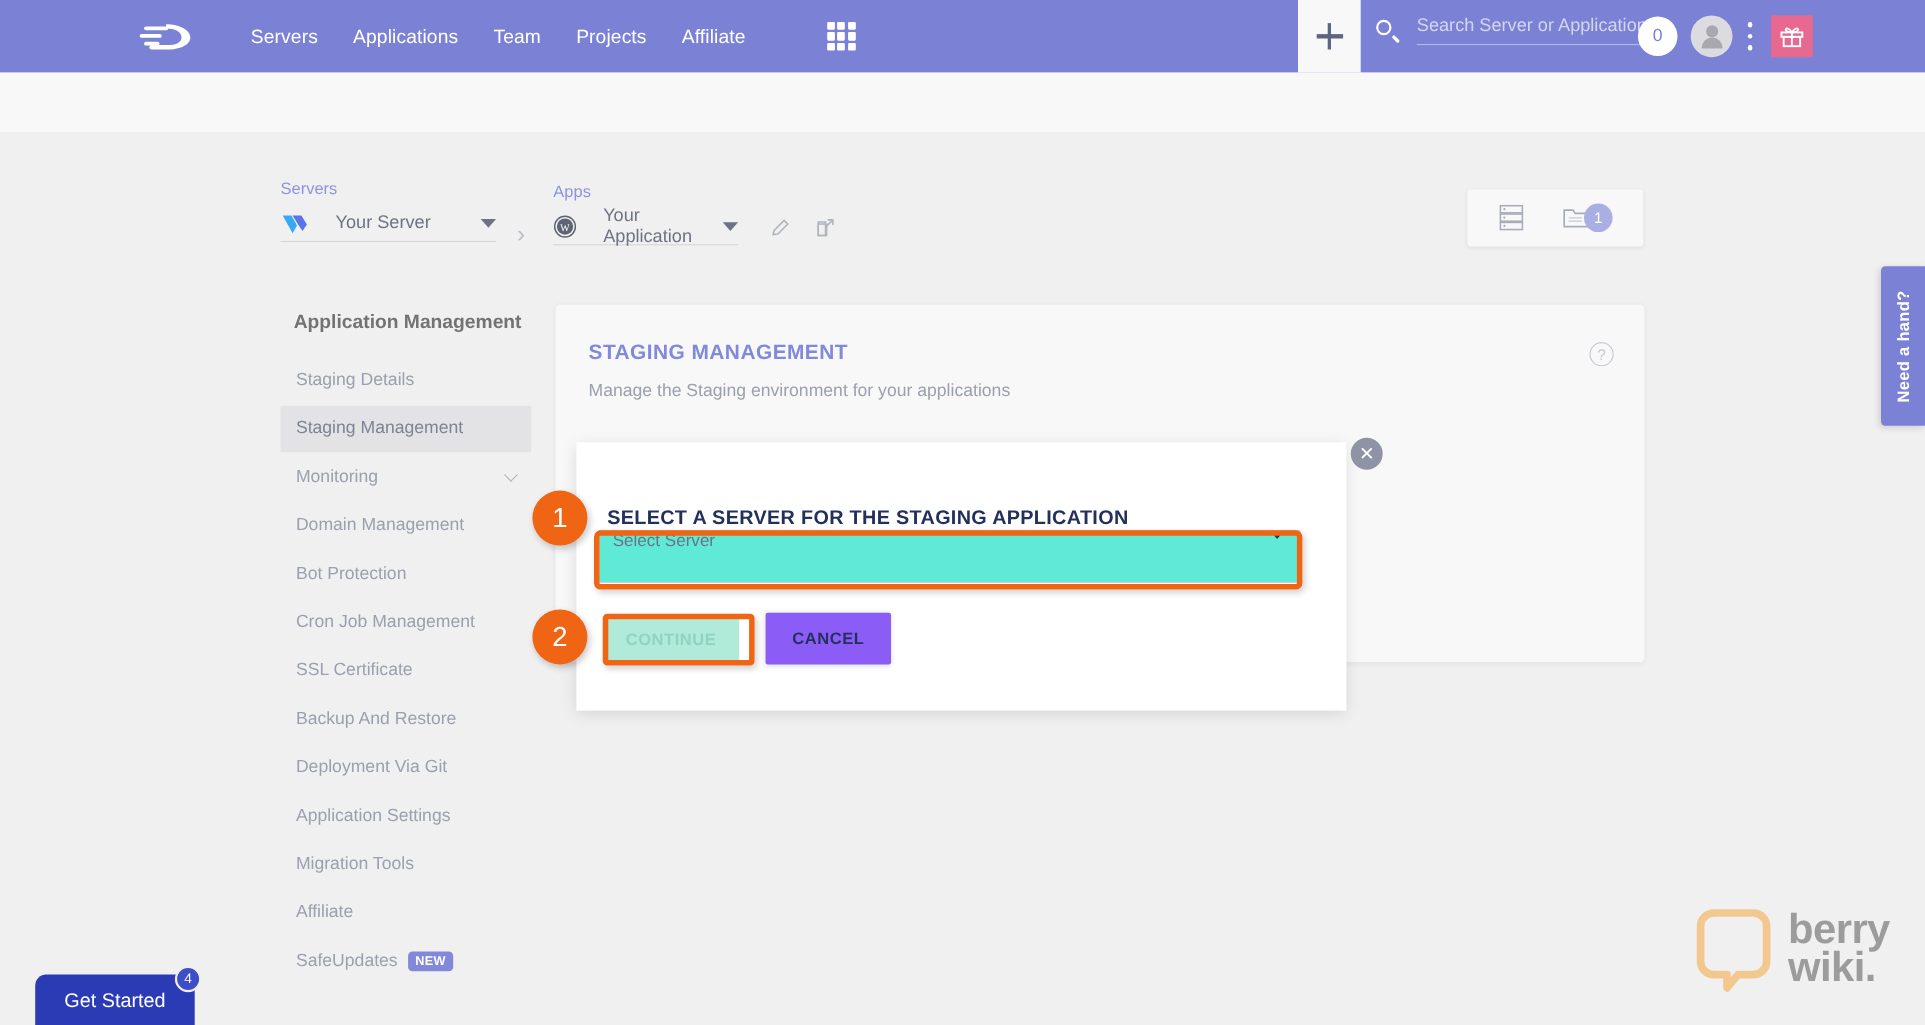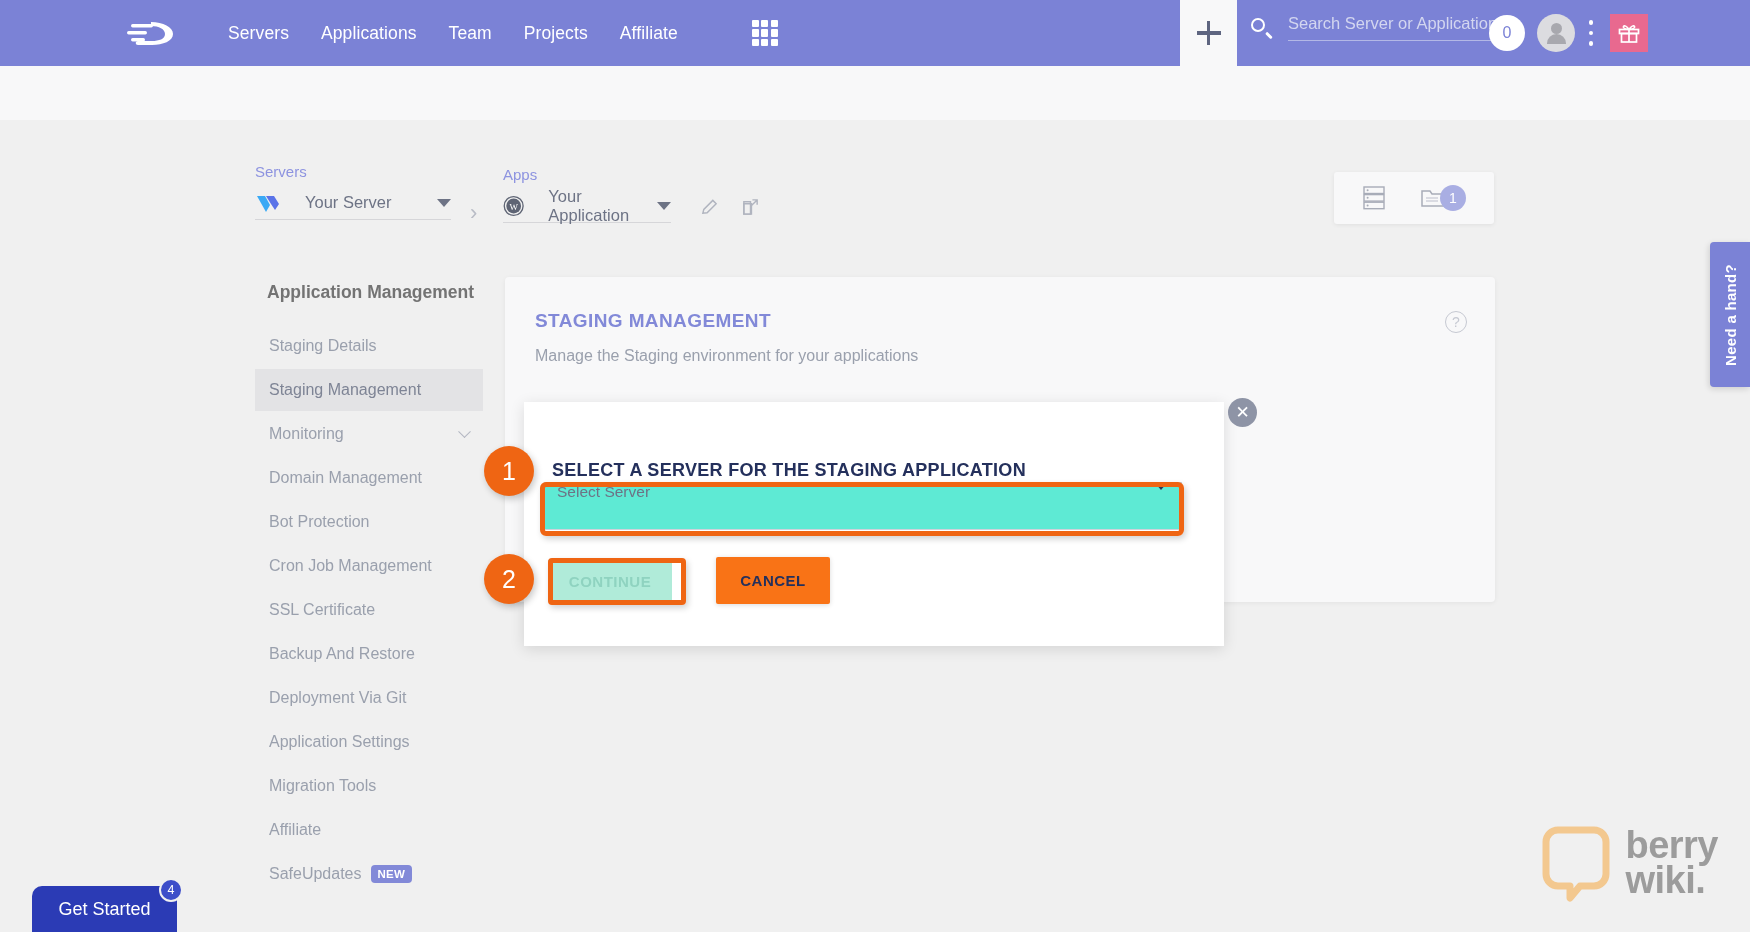--- a/index.html
+++ b/index.html
@@ -141,22 +141,22 @@
     width:0;height:0;border-left:6px solid transparent;border-right:6px solid transparent;
     border-top: 7px solid #2b3553;
   }
   .btn-continue {
     position:absolute; top: 158px; left: 24px; width: 124px; height: 42px;
     background:#b0ebd9; color:#8fd3c0; font-size: 15px; font-weight: 600; letter-spacing:.5px;
     display:flex;align-items:center;justify-content:center; cursor:default; border:none;
     font-family:"Liberation Sans", sans-serif;
   }
   .btn-cancel {
-    position:absolute; top: 155px; left: 192px; width: 114px; height: 47px;
-    background:#f97316; color:#24305c; font-size: 15px; font-weight: 600; letter-spacing:.5px;
+    position:absolute; top: 155px; left: 172px; width: 114px; height: 47px;
+    background:#8b5cf6; color:#24305c; font-size: 15px; font-weight: 600; letter-spacing:.5px;
     display:flex;align-items:center;justify-content:center; cursor:pointer;
     border:none; box-shadow: 0 1px 5px rgba(0,0,0,.15); border-radius: 2px;
     font-family:"Liberation Sans", sans-serif;
     text-align:center;
   }
 
   
   .ann-ring-select {
     position:absolute; top: 482px; left: 540px; width: 644px; height: 54px;
     border: 5px solid #ef6513; border-radius: 6px; z-index: 25; pointer-events:none;

